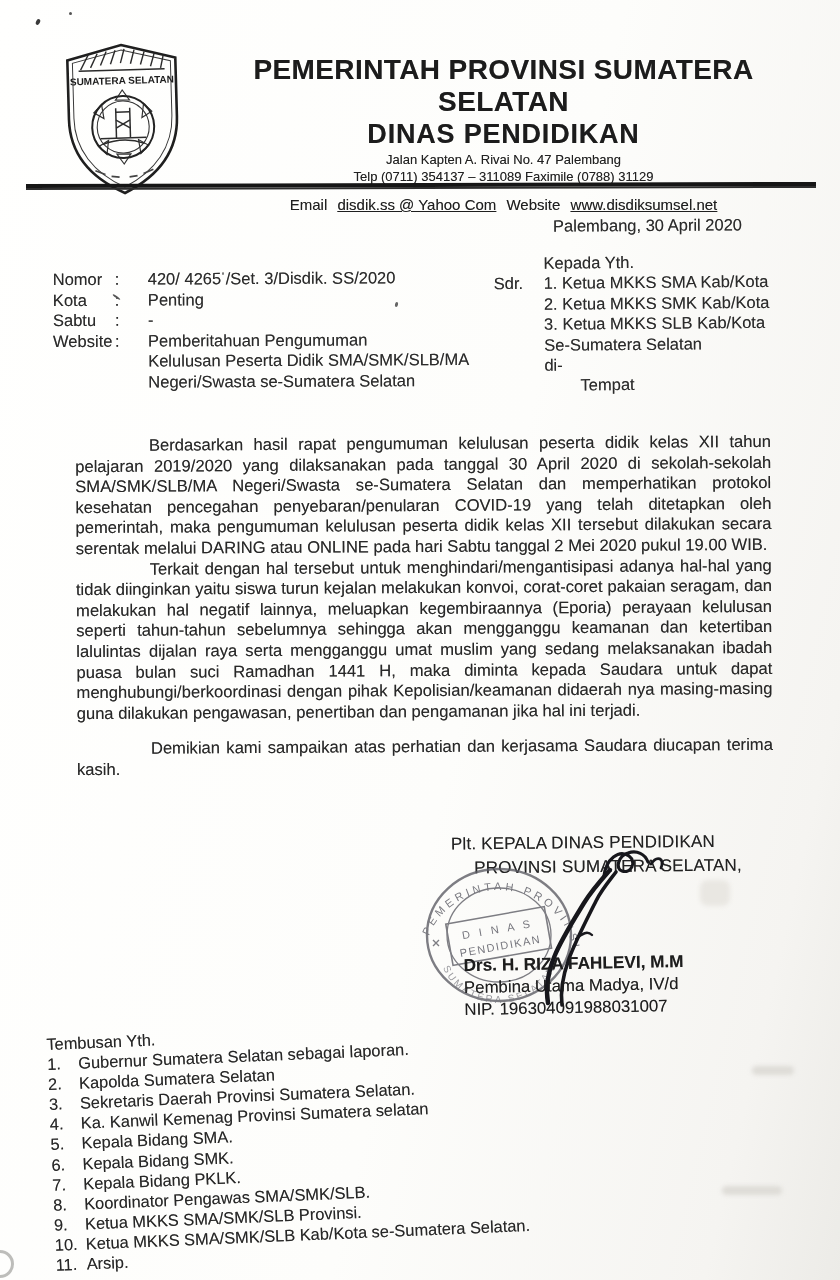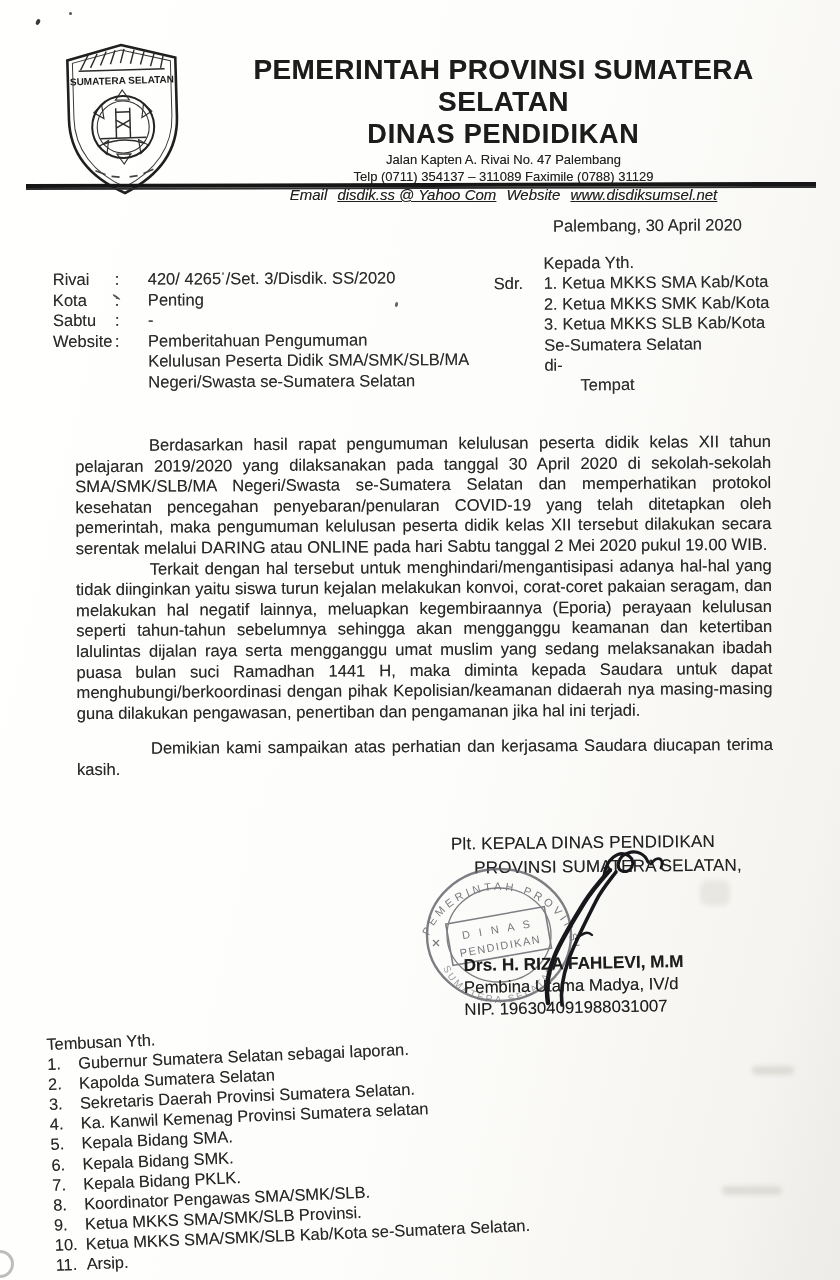--- a/index.html
+++ b/index.html
@@ -12,21 +12,21 @@
     color:#2b2b2b;
   }
   .ink { text-shadow:0 0 0.45px rgba(20,20,20,.45); }
 
   
   .logo { position:absolute; left:60px; top:42px; width:126px; height:156px; transform:rotate(-1.6deg); }
   .lh { position:absolute; left:195px; right:28px; top:54px; text-align:center; color:#1c1c1c; }
   .lh-org1 { font-size:28px; font-weight:bold; letter-spacing:.4px; }
   .lh-org2 { font-size:27px; font-weight:bold; letter-spacing:.8px; margin-top:1px; }
   .lh-addr, .lh-tel { font-size:13px; margin-top:2px; color:#222; }
-  .lh-mail { font-size:15px; font-style:italic; margin-top:2px; color:#1f1f1f; }
+  .lh-mail { font-size:15px; margin-top:12px; color:#1f1f1f; }
   .lh-mail .u { text-decoration:underline; }
   .lh-mail span { margin:0 3px; }
   .rule { position:absolute; left:26px; right:24px; top:183px; height:3px;
           border-top:4px solid #161616; border-bottom:2px solid #2e2e2e; transform:rotate(-.15deg); }
 
   
   .dateline { position:absolute; left:553px; top:216px; font-size:16.5px; transform:rotate(-.4deg); }
 
   .refblock { position:absolute; left:53px; top:268px; font-size:16.5px; line-height:20.5px; transform:rotate(-.3deg); }
   .refrow { display:flex; align-items:flex-start; }
@@ -135,21 +135,21 @@
       <span>Website</span>
       <span class="u">www.disdiksumsel.net</span>
     </div>
   </div>
   <div class="rule"></div>
 
   <div class="dateline ink">Palembang,  30 April  2020</div>
 
   <div class="refblock ink">
     <div class="refrow">
-      <span class="reflabel">Rivai</span>
+      <span class="reflabel">Nomor</span>
       <span class="refsep">:</span>
       <span class="refval">420/ 4265  /Set. 3/Disdik. SS/2020</span>
     </div>
     <div class="refrow">
       <span class="reflabel">Kota</span>
       <span class="refsep">:</span>
       <span class="refval">Penting</span>
     </div>
     <div class="refrow">
       <span class="reflabel">Sabtu</span>

